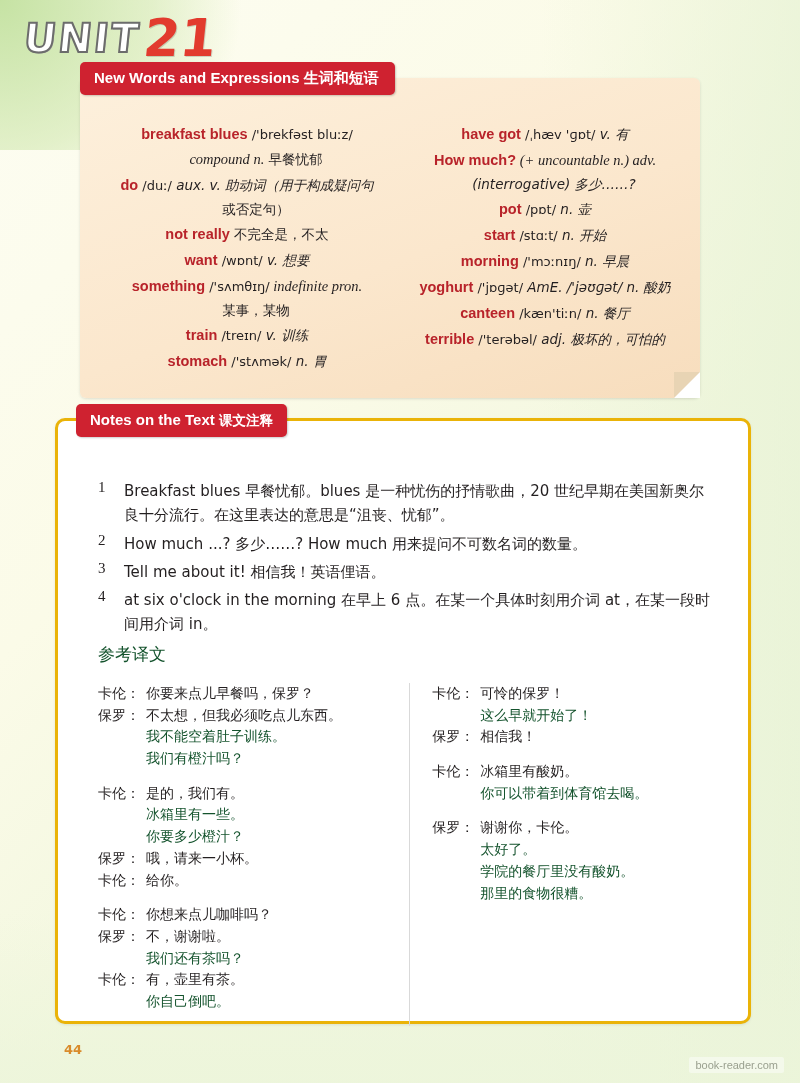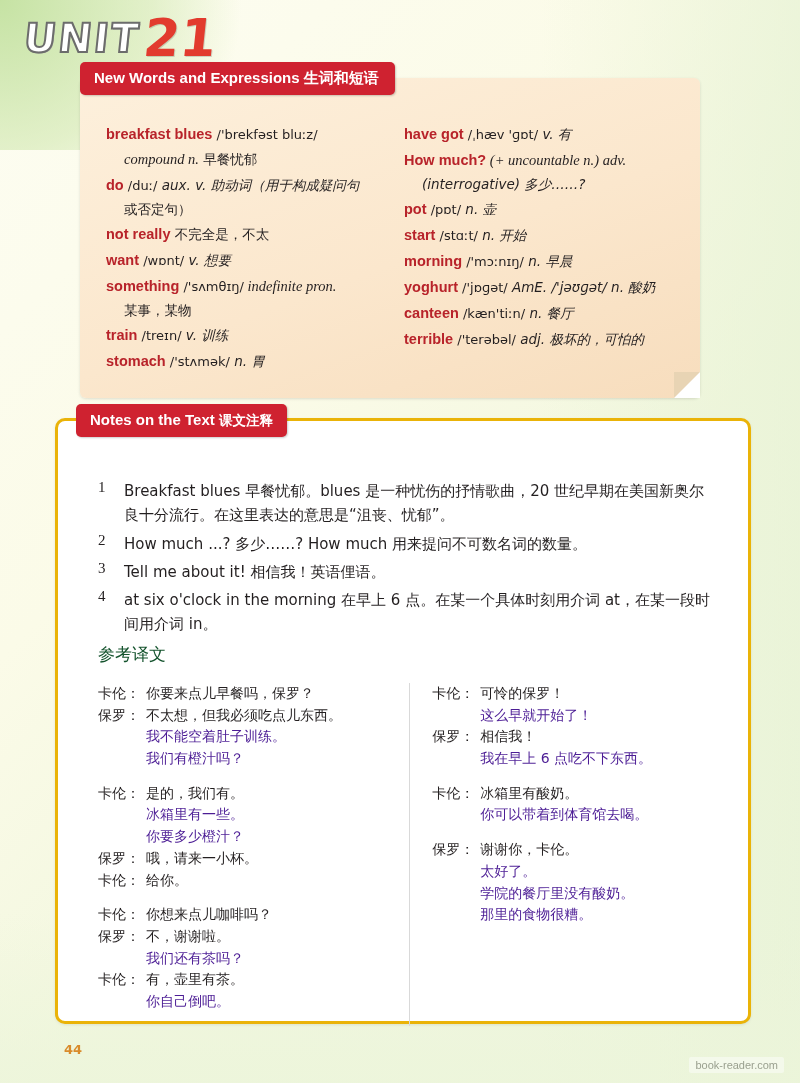--- a/index.html
+++ b/index.html
@@ -67,20 +67,21 @@
   .badge .cn{font-family:"DejaVu Sans", sans-serif;font-size:15px;}
   .words-cols{
     position:absolute;left:26px;top:44px;width:580px;
     display:flex;gap:16px;
   }
   .wcol{width:282px;}
   .entry{
     font-size:14.5px;line-height:1.72;
     color:#231f20;margin-bottom:1px;
     font-family:"Liberation Serif", serif;
+    text-align:center;
   }
   .hw{color:#b8232a;font-weight:bold;font-family:"Liberation Sans", sans-serif;font-size:14.5px;}
   .ph{font-family:"DejaVu Sans", sans-serif;font-size:13px;}
   .it{font-style:italic;}
   .cn{font-family:"DejaVu Sans", sans-serif;font-size:13.5px;}
   .indent{display:block;padding-left:18px;}
 
   
   .notes-panel{
     position:absolute;left:55px;top:418px;width:690px;height:600px;
@@ -111,21 +112,21 @@
     position:absolute;left:40px;top:262px;width:620px;
     display:flex;
     gap:14px;
   }
   .dcol{width:300px;padding-right:10px;}
   .dcol.right{border-left:1px solid #d9d9d9;padding-left:22px;width:288px;}
   .dgroup{margin-bottom:13px;}
   .dline{display:flex;font-family:"DejaVu Sans", sans-serif;font-size:14px;line-height:1.55;color:#231f20;}
   .dspk{width:48px;flex:0 0 48px;}
   .dtxt{flex:1;}
-  .dcont{padding-left:48px;font-family:"DejaVu Sans", sans-serif;font-size:14px;line-height:1.55;color:#4c1d95;}
+  .dcont{padding-left:48px;font-family:"DejaVu Sans", sans-serif;font-size:14px;line-height:1.55;color:#14532d;}
 
   
   .page-num{
     position:absolute;left:64px;bottom:26px;
     font-family:"DejaVu Sans", sans-serif;font-size:13px;color:#d98b2b;font-weight:bold;
   }
   .watermark{
     position:absolute;right:16px;bottom:10px;
     font-family:"Liberation Sans", sans-serif;font-size:11px;
     color:#9aa08f;background:rgba(255,255,255,.45);padding:2px 6px;border-radius:2px;
@@ -303,21 +304,20 @@
       <div class="dgroup">
         <div class="dline">
           <span class="dspk">卡伦：</span>
           <span class="dtxt">可怜的保罗！</span>
         </div>
         <div class="dcont">这么早就开始了！</div>
         <div class="dline">
           <span class="dspk">保罗：</span>
           <span class="dtxt">相信我！</span>
         </div>
-        <div class="dcont">我在早上 6 点吃不下东西。</div>
       </div>
 
       <div class="dgroup">
         <div class="dline">
           <span class="dspk">卡伦：</span>
           <span class="dtxt">冰箱里有酸奶。</span>
         </div>
         <div class="dcont">你可以带着到体育馆去喝。</div>
       </div>
 

